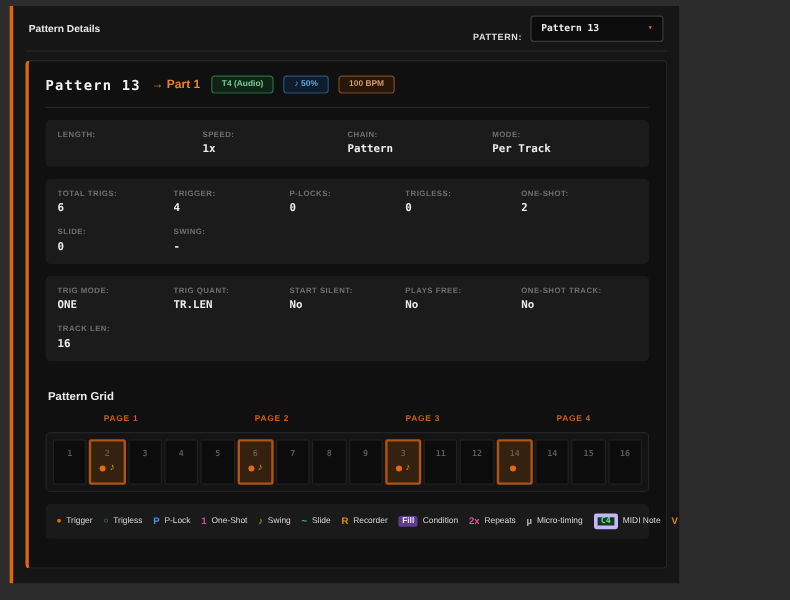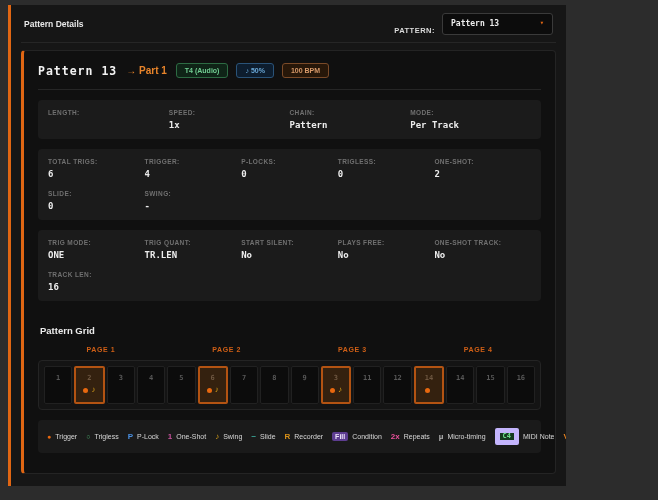--- a/index.html
+++ b/index.html
@@ -63,21 +63,21 @@
   .c-trigger{color:#e8680f;font-size:7px}
   .c-trigless{color:#4caf6f;font-size:7px}
   .c-plock{color:#4a90e2}
   .c-oneshot{color:#c8529c}
   .c-swing{color:#d8a018}
   .c-slide{color:#3fb8a8}
   .c-recorder{color:#d89018}
   .badge-fill{background:#5d3d90;color:#ece4f8;padding:1px 3px;border-radius:2px;font-size:7px}
   .c-repeats{color:#e8509a}
   .c-micro{color:#b8b8b8}
-  .badge-c4{background:#143a20;border:5px solid #c4b5fd;color:#6fdf8f;padding:0 3px;border-radius:2px;
+  .badge-c4{background:#143a20;border:3px solid #c4b5fd;color:#6fdf8f;padding:0 3px;border-radius:2px;
     font-size:7px;font-family:"DejaVu Sans Mono",monospace}
   .c-velocity{color:#e8831f}
 </style>
 </head>
 <body>
 
 <div class="page">
 
   <div class="topbar">
     <div class="topbar-title">Pattern Details</div>

